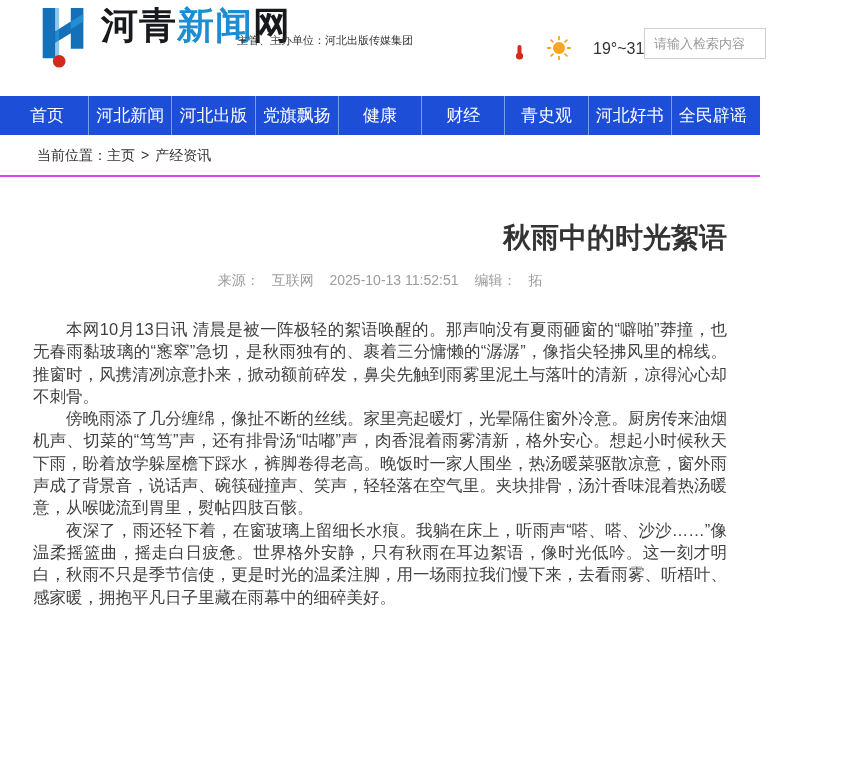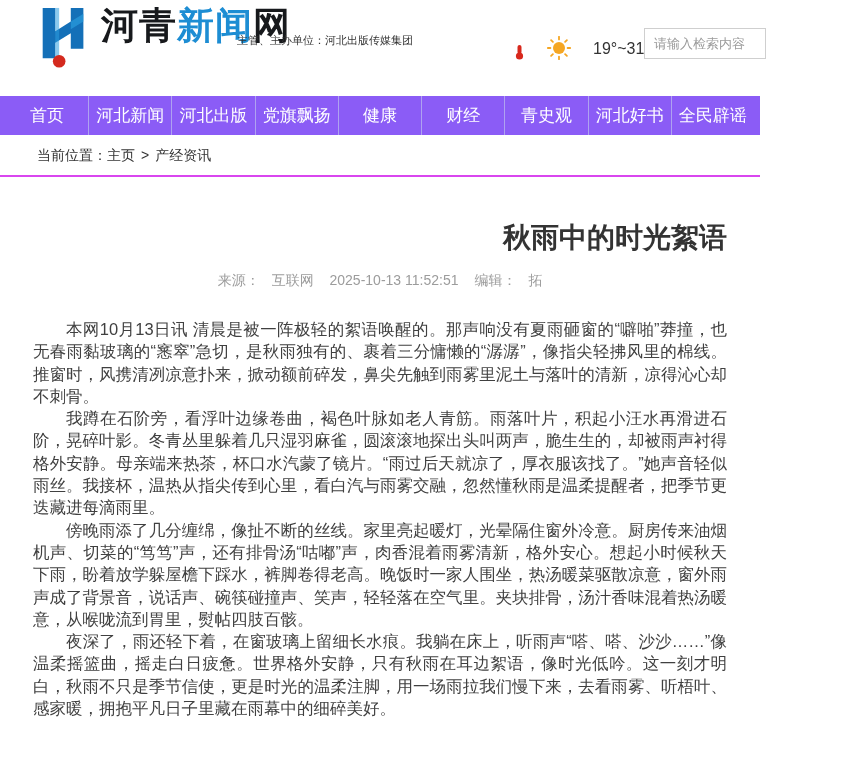--- a/index.html
+++ b/index.html
@@ -93,21 +93,21 @@
         </g>
       </svg>
       <span class="weather-text">19°~31°石家庄</span>
     </div>
 
     <div class="search-box">
       <input type="text" placeholder="请输入检索内容" style="">
     </div>
   </div>
 
-  <div class="navbar" style="background: #8b5cf6;">
+  <div class="navbar" style="background: #1d4ed8;">
     <ul class="nav-list">
         <li class="nav-item">首页</li>
         <li class="nav-item">河北新闻</li>
         <li class="nav-item">河北出版</li>
         <li class="nav-item">党旗飘扬</li>
         <li class="nav-item">健康</li>
         <li class="nav-item">财经</li>
         <li class="nav-item">青史观</li>
         <li class="nav-item">河北好书</li>
         <li class="nav-item">全民辟谣</li>
@@ -122,20 +122,19 @@
     <h1 class="article-title">秋雨中的时光絮语</h1>
 
     <div class="article-meta">
       <span>来源：</span><span>互联网</span>
       <span>2025-10-13 11:52:51</span>
       <span>编辑：</span><span>拓</span>
     </div>
 
     <div class="article-body">
         <p>本网10月13日讯 清晨是被一阵极轻的絮语唤醒的。那声响没有夏雨砸窗的“噼啪”莽撞，也无春雨黏玻璃的“窸窣”急切，是秋雨独有的、裹着三分慵懒的“潺潺”，像指尖轻拂风里的棉线。推窗时，风携清冽凉意扑来，掀动额前碎发，鼻尖先触到雨雾里泥土与落叶的清新，凉得沁心却不刺骨。</p>
-        <p>我蹲在石阶旁，看浮叶边缘卷曲，褐色叶脉如老人青筋。雨落叶片，积起小汪水再滑进石阶，晃碎叶影。冬青丛里躲着几只湿羽麻雀，圆滚滚地探出头叫两声，脆生生的，却被雨声衬得格外安静。母亲端来热茶，杯口水汽蒙了镜片。“雨过后天就凉了，厚衣服该找了。”她声音轻似雨丝。我接杯，温热从指尖传到心里，看白汽与雨雾交融，忽然懂秋雨是温柔提醒者，把季节更迭藏进每滴雨里。</p>
         <p>傍晚雨添了几分缠绵，像扯不断的丝线。家里亮起暖灯，光晕隔住窗外冷意。厨房传来油烟机声、切菜的“笃笃”声，还有排骨汤“咕嘟”声，肉香混着雨雾清新，格外安心。想起小时候秋天下雨，盼着放学躲屋檐下踩水，裤脚卷得老高。晚饭时一家人围坐，热汤暖菜驱散凉意，窗外雨声成了背景音，说话声、碗筷碰撞声、笑声，轻轻落在空气里。夹块排骨，汤汁香味混着热汤暖意，从喉咙流到胃里，熨帖四肢百骸。</p>
         <p>夜深了，雨还轻下着，在窗玻璃上留细长水痕。我躺在床上，听雨声“嗒、嗒、沙沙……”像温柔摇篮曲，摇走白日疲惫。世界格外安静，只有秋雨在耳边絮语，像时光低吟。这一刻才明白，秋雨不只是季节信使，更是时光的温柔注脚，用一场雨拉我们慢下来，去看雨雾、听梧叶、感家暖，拥抱平凡日子里藏在雨幕中的细碎美好。</p>
       </div>
 
   </div>
 
 </div>
 
 </body></html>

